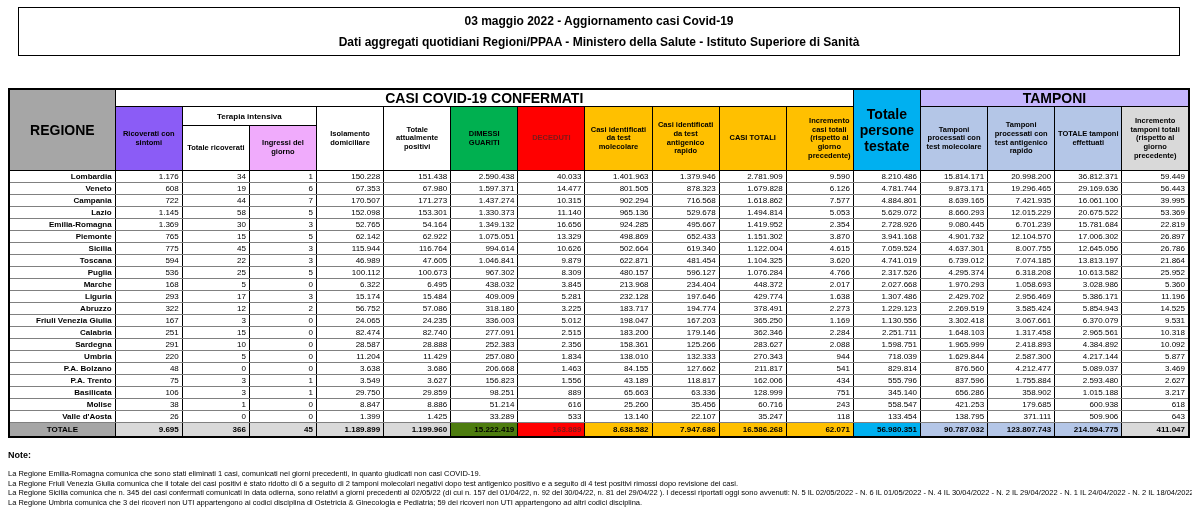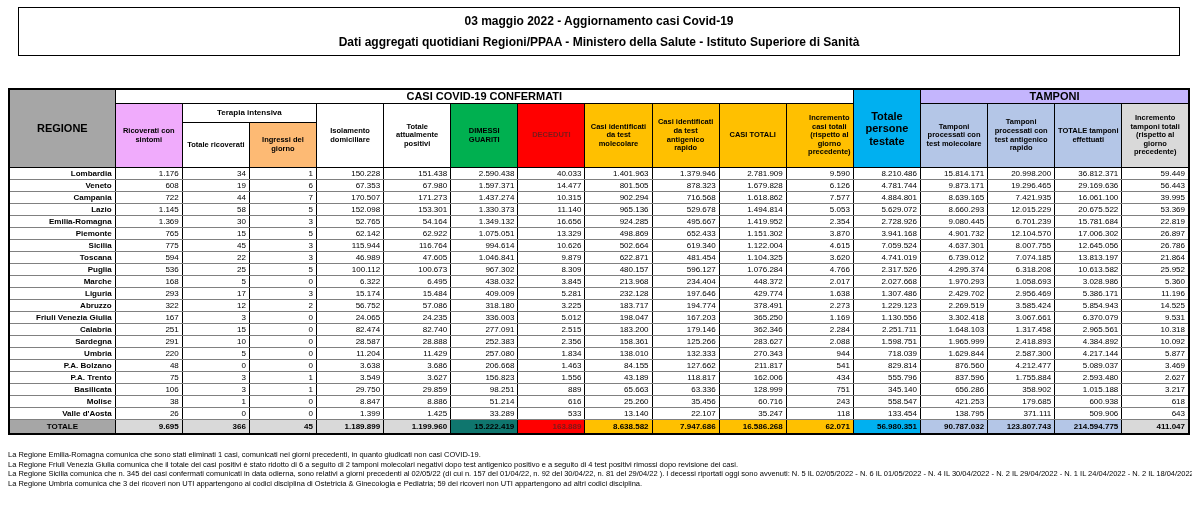--- a/index.html
+++ b/index.html
@@ -7,21 +7,21 @@
 
   .title-box{position:absolute;left:18px;top:7px;width:1160px;height:47px;border:1px solid #000;
     display:flex;flex-direction:column;justify-content:space-evenly;text-align:center;}
   .title-line{font-size:12px;font-weight:bold;}
 
   table.covid{position:absolute;left:8px;top:88px;width:1182px;border-collapse:collapse;table-layout:fixed;}
   table.covid th, table.covid td{overflow:hidden;}
   table.covid th{border:1px solid #000;font-size:7.5px;font-weight:bold;text-align:center;vertical-align:middle;
     padding:1px 2px;background:#fff;line-height:1.15;}
   th.regione{font-size:8.5px;}
-  tr.r1 th{height:13px;font-size:11px;padding:0 1px;}
+  tr.r1 th{height:13px;font-size:14px;padding:0 1px;}
   tr.r2 th.terapia{height:16px;font-size:8px;}
   tr.r2 th, tr.r3 th{vertical-align:middle;}
   tr.r3 th{height:42px;}
   table.covid td{border-style:solid;border-color:#808080 #000;border-width:1px 1.5px;
     font-size:8px;height:11px;line-height:11px;padding:0 3px;text-align:right;white-space:nowrap;background:#fff;}
   td.region-name{text-align:left;font-weight:bold;font-size:8px;}
   tr.total-row td{font-weight:bold;border-top:1.5px solid #000;border-bottom:1.5px solid #000;height:13px;line-height:13px;}
   tr.total-row td.total-label{text-align:center;}
   table.covid{border:2px solid #000;}
 
@@ -43,38 +43,38 @@
     <col span="16" style="width:67px">
   </colgroup>
   <thead>
     <tr class="r1">
       <th rowspan="3" class="regione" style="background: rgb(166, 166, 166);">REGIONE</th>
       <th colspan="11" class="band-casi" style="background: rgb(255, 255, 255);">CASI COVID-19 CONFERMATI</th>
       <th rowspan="3" style="background: rgb(0, 176, 240);">Totale persone testate</th>
       <th colspan="4" class="band-tamponi" style="background: #c4b5fd;">TAMPONI</th>
     </tr>
     <tr class="r2">
-      <th rowspan="2" style="background: #f0abfc;">Ricoverati con sintomi</th>
+      <th rowspan="2" style="background: #8b5cf6;">Ricoverati con sintomi</th>
       <th colspan="2" class="terapia">Terapia intensiva</th>
       <th rowspan="2" style="background: rgb(255, 255, 255);">Isolamento domiciliare</th>
       <th rowspan="2" style="background: rgb(255, 255, 255);">Totale attualmente positivi</th>
       <th rowspan="2" style="background: rgb(0, 176, 80);">DIMESSI GUARITI</th>
       <th rowspan="2" style="background: rgb(255, 0, 0); color: rgb(123, 26, 26);">DECEDUTI</th>
       <th rowspan="2" style="background: rgb(255, 192, 0);">Casi identificati da test molecolare</th>
       <th rowspan="2" style="background: rgb(255, 192, 0);">Casi identificati da test antigenico rapido</th>
       <th rowspan="2" style="background: rgb(255, 192, 0);">CASI TOTALI</th>
       <th rowspan="2" style="background: rgb(255, 192, 0); padding-left: 21px;">Incremento casi totali (rispetto al giorno precedente)</th>
       <th rowspan="2" style="background: rgb(180, 198, 231);">Tamponi processati con test molecolare</th>
       <th rowspan="2" style="background: rgb(180, 198, 231);">Tamponi processati con test antigenico rapido</th>
       <th rowspan="2" style="background: rgb(180, 198, 231);">TOTALE tamponi effettuati</th>
       <th rowspan="2" style="background: rgb(217, 217, 217);">Incremento tamponi totali (rispetto al giorno precedente)</th>
     </tr>
     <tr class="r3">
       <th style="background: rgb(255, 255, 255);">Totale ricoverati</th>
-      <th style="background: #fdba74;">Ingressi del giorno</th>
+      <th style="background: #f0abfc;">Ingressi del giorno</th>
     </tr>
   </thead>
   <tbody>
       <tr>
         <td class="region-name">Lombardia</td>
         <td>1.176</td>
         <td>34</td>
         <td>1</td>
         <td>150.228</td>
         <td>151.438</td>
@@ -470,35 +470,36 @@
         <td>509.906</td>
         <td>643</td>
       </tr>
       <tr class="total-row">
         <td class="total-label" style="background: rgb(166, 166, 166);">TOTALE</td>
         <td style="background: rgb(217, 217, 217);">9.695</td>
         <td style="background: rgb(217, 217, 217);">366</td>
         <td style="background: rgb(217, 217, 217);">45</td>
         <td style="background: rgb(217, 217, 217);">1.189.899</td>
         <td style="background: rgb(217, 217, 217);">1.199.960</td>
-        <td style="background: #0f766e;">15.222.419</td>
+        <td style="background: #4d7c0f;">15.222.419</td>
         <td style="background: rgb(255, 0, 0); color: rgb(123, 26, 26);">163.889</td>
         <td style="background: rgb(255, 192, 0);">8.638.582</td>
         <td style="background: rgb(255, 192, 0);">7.947.686</td>
         <td style="background: rgb(255, 192, 0);">16.586.268</td>
         <td style="background: rgb(255, 192, 0);">62.071</td>
         <td style="background: rgb(0, 176, 240);">56.980.351</td>
         <td style="background: rgb(180, 198, 231);">90.787.032</td>
         <td style="background: rgb(180, 198, 231);">123.807.743</td>
         <td style="background: rgb(180, 198, 231);">214.594.775</td>
         <td style="background: rgb(217, 217, 217);">411.047</td>
       </tr>
     </tbody>
 </table>
 
 <div class="notes">
+  <div class="notes-title">Note:</div>
   <div class="notes-lines">
       <div class="note-line">La Regione Emilia-Romagna comunica che sono stati eliminati 1 casi, comunicati nei giorni precedenti, in quanto giudicati non casi COVID-19.</div>
       <div class="note-line">La Regione  Friuli Venezia Giulia  comunica che il totale dei casi positivi è stato ridotto di 6 a seguito di 2 tamponi molecolari negativi dopo test antigenico positivo e a seguito di 4 test positivi rimossi dopo revisione dei casi.</div>
       <div class="note-line">La Regione  Sicilia comunica che n. 345 dei casi confermati comunicati in data odierna, sono relativi a giorni precedenti al 02/05/22 (di cui n. 157 del 01/04/22, n. 92 del 30/04/22, n. 81 del 29/04/22 ). I decessi riportati oggi sono avvenuti: N. 5 IL 02/05/2022 - N. 6 IL 01/05/2022 - N. 4 IL 30/04/2022 - N. 2 IL 29/04/2022 - N. 1 IL 24/04/2022 - N. 2 IL 18/04/2022 - N. 1 IL 04/02/2022.</div>
       <div class="note-line">La Regione  Umbria comunica che 3 dei ricoveri non UTI appartengono ai codici disciplina di Ostetricia &amp; Ginecologia e Pediatria; 59 dei ricoveri non UTI appartengono ad altri codici disciplina.</div>
     </div>
 </div>
 
 </body></html>

